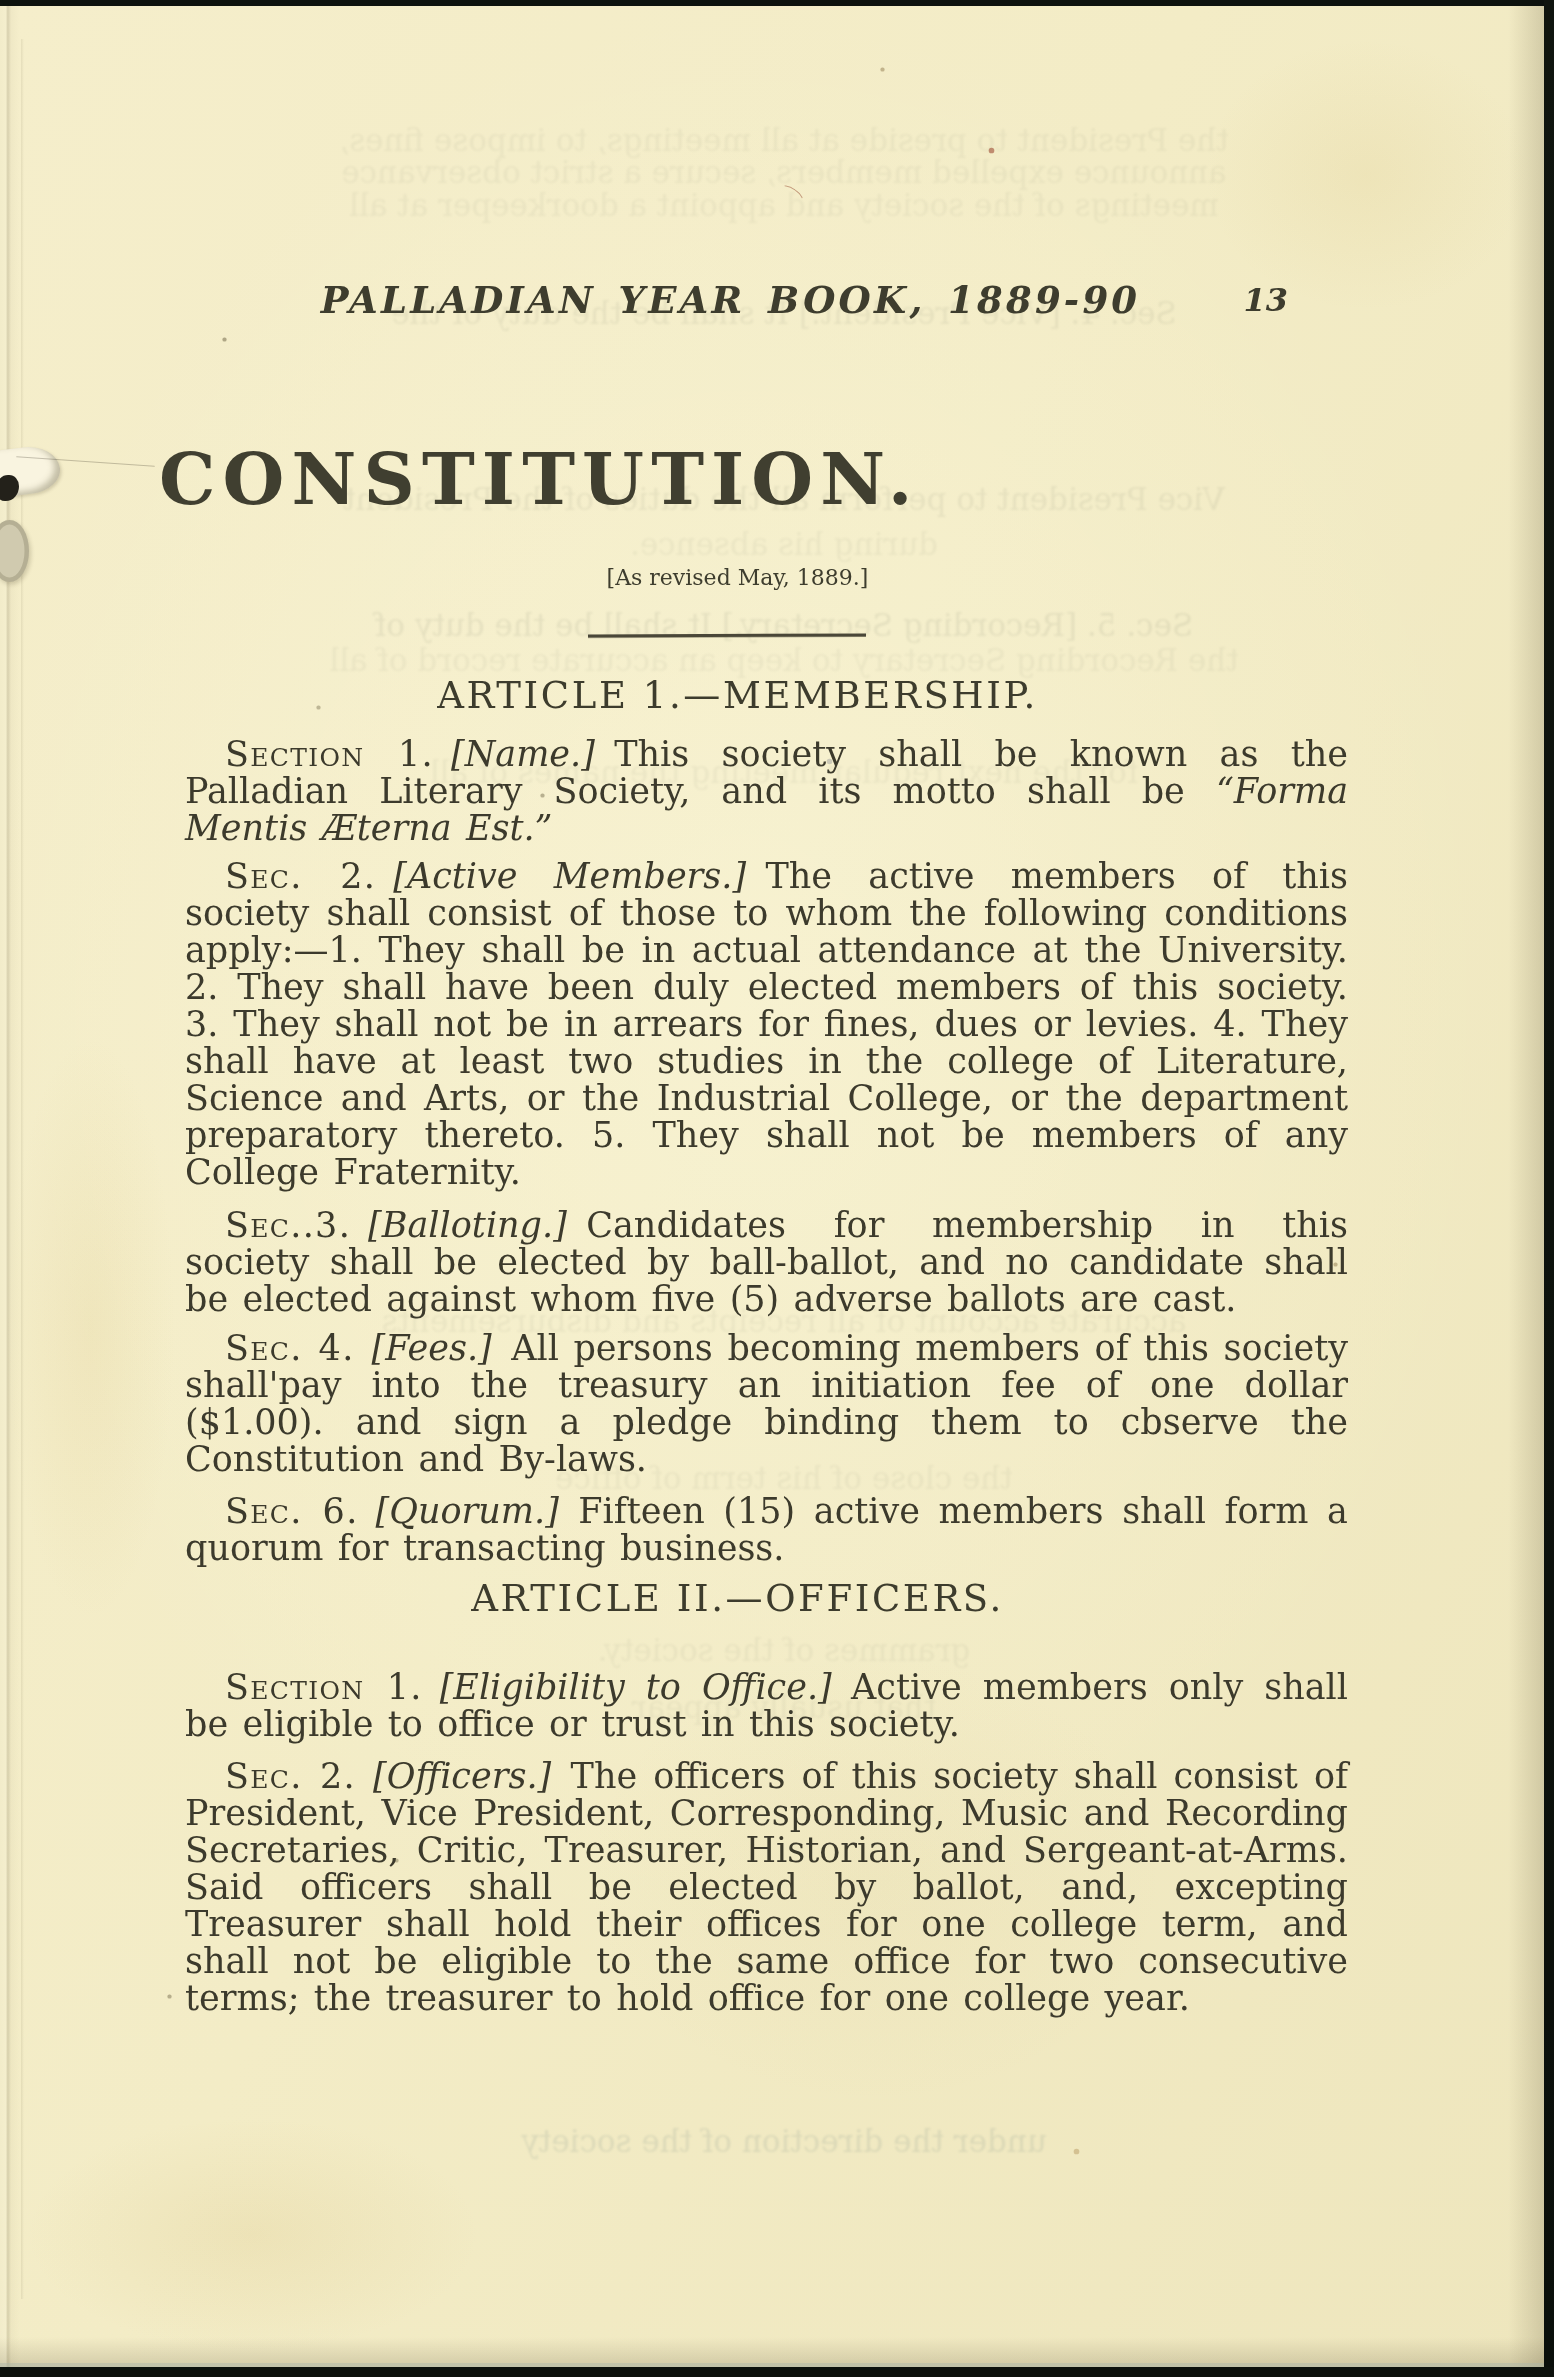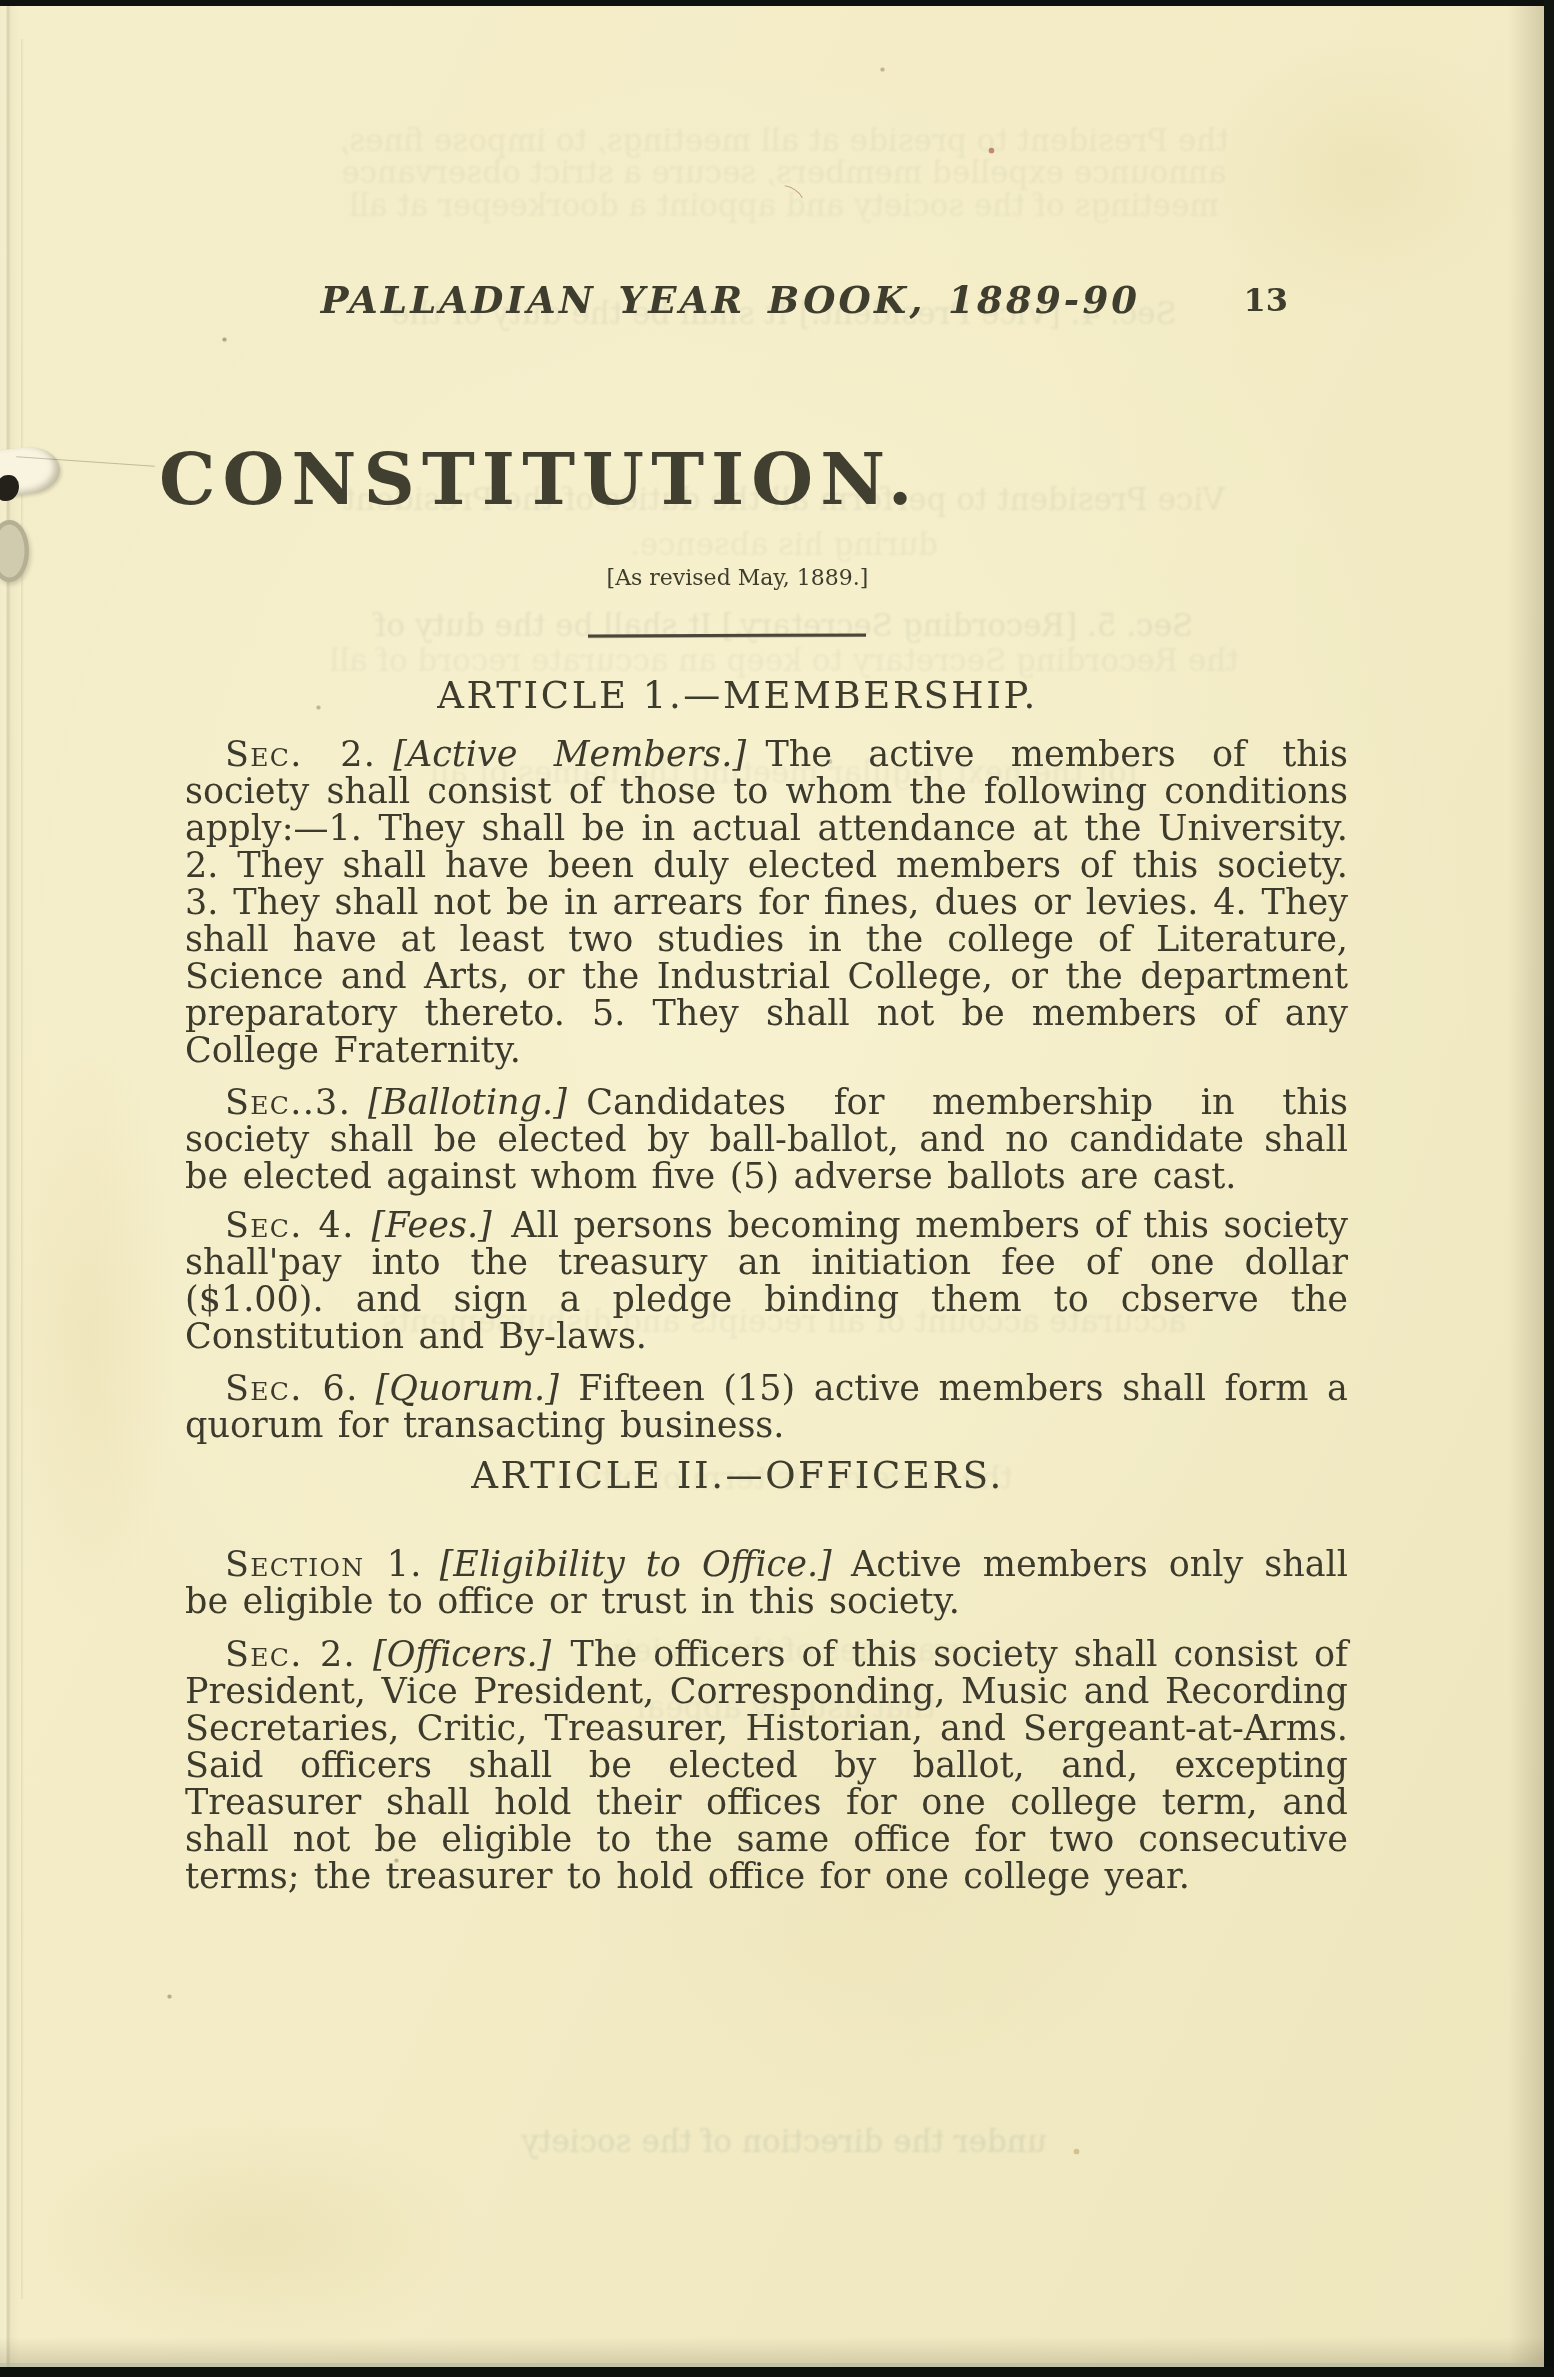--- a/index.html
+++ b/index.html
@@ -67,21 +67,21 @@
   .g7{top:607px}.g8{top:642px}
   .g9{top:754px}
   .g10{top:1303px}.g11{top:1460px}
   .g12{top:1632px}.g13{top:1689px}
   .g14{top:2123px}
   
   .content{position:absolute;left:185px;top:262px;width:1163px;}
   .running-header{position:relative;height:47px;margin-top:16px;}
   .rh-title{position:absolute;left:0;right:0;text-align:center;transform:translateX(-36px);
     font-style:italic;font-weight:bold;font-size:37px;letter-spacing:3.2px;word-spacing:6.5px;color:#3e3d2e;}
-  .rh-page{position:absolute;right:60px;top:2.6px;font-weight:bold;font-size:32px;color:#3e3d2e;}
+  .rh-page{position:absolute;right:60px;top:2.6px;font-style:italic;font-weight:bold;font-size:32px;color:#3e3d2e;}
   .doc-title{margin-top:122px;transform:translateX(-26px);
     font-size:71px;line-height:65px;letter-spacing:7.1px;font-weight:bold;color:#403f30;}
   .revision{margin-top:27px;text-align:center;transform:translateX(-29px);
     font-size:22px;line-height:36px;color:#3e3d2e;}
   .rule{margin:38px auto 0;width:278px;height:3.2px;background:#4a4738;transform:translateX(-40px) rotate(-0.25deg);
     box-shadow:0 0.6px 0 rgba(74,71,56,.4);}
   .article-heading{text-align:center;transform:translateX(-29px);
     font-size:37px;line-height:39px;letter-spacing:2.6px;font-weight:normal;color:#3d3c2d;margin:0;}
   .ah1{margin-top:39px;}
   .ah2{margin-bottom:51px;}
@@ -130,20 +130,24 @@
     <h1 class="doc-title">CONSTITUTION.</h1>
 
     <div class="revision">[As revised May, 1889.]</div>
 
     <div class="rule"></div>
 
     <h2 class="article-heading ah1">ARTICLE 1.—MEMBERSHIP.</h2>
 
     <div class="sections-1">
       <p class="section">
+        <span class="label">Section 1.</span><span class="subj">[Name.]</span><span>This society shall be known as the Palladian Literary Society, and its motto shall be</span>
+        <span class="emph">“Forma Mentis Æterna Est.”</span>
+      </p>
+      <p class="section">
         <span class="label">Sec. 2.</span><span class="subj">[Active Members.]</span><span>The active members of this society shall consist of those to whom the following conditions apply:—1. They shall be in actual attendance at the University. 2. They shall have been duly elected members of this society. 3. They shall not be in arrears for fines, dues or levies. 4. They shall have at least two studies in the college of Literature, Science and Arts, or the Industrial College, or the department preparatory thereto. 5. They shall not be members of any College Fraternity.</span>
       </p>
       <p class="section gap">
         <span class="label">Sec..3.</span><span class="subj">[Balloting.]</span><span>Candidates for membership in this society shall be elected by ball-ballot, and no candidate shall be elected against whom five (5) adverse ballots are cast.</span>
       </p>
       <p class="section">
         <span class="label">Sec. 4.</span><span class="subj">[Fees.]</span><span>All persons becoming members of this society shall'pay into the treasury an initiation fee of one dollar ($1.00). and sign a pledge binding them to cbserve the Constitution and By-laws.</span>
       </p>
       <p class="section gap">
         <span class="label">Sec. 6.</span><span class="subj">[Quorum.]</span><span>Fifteen (15) active members shall form a quorum for transacting business.</span>

